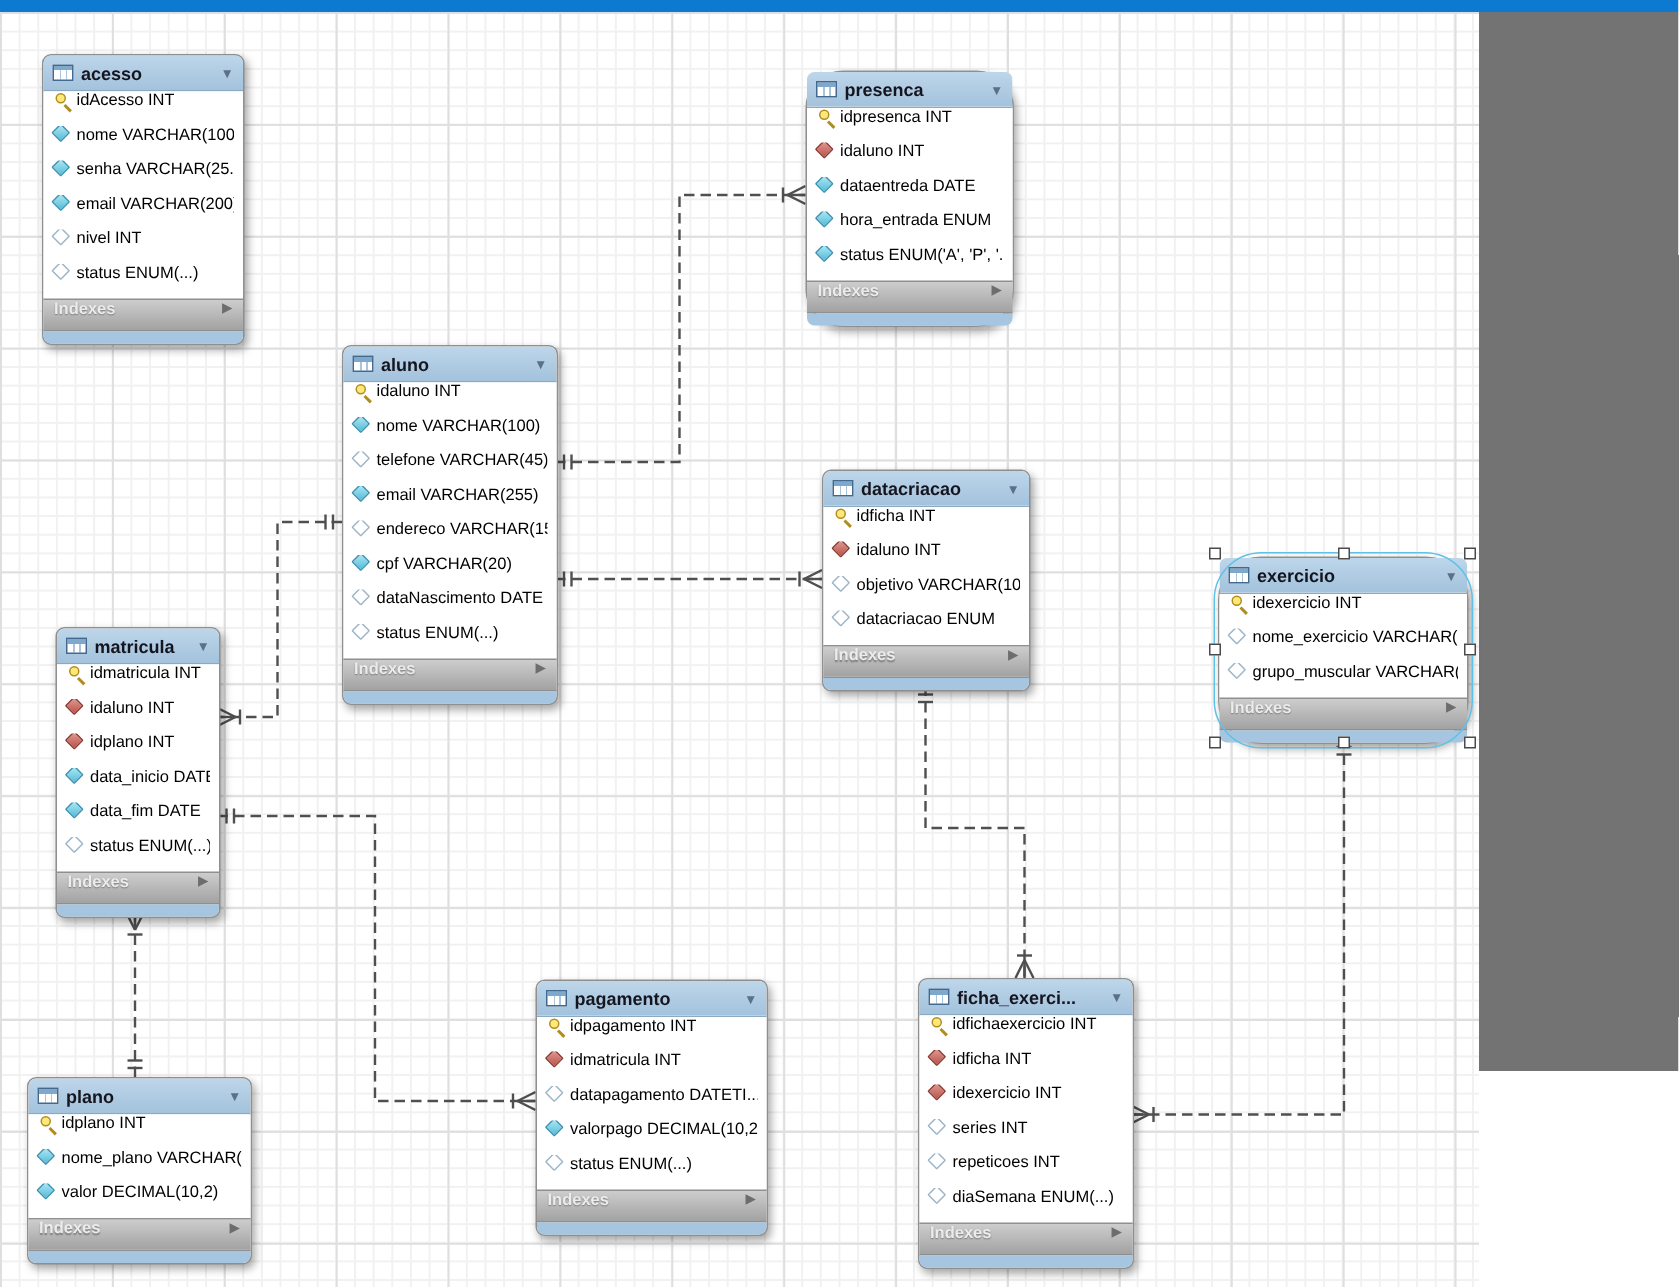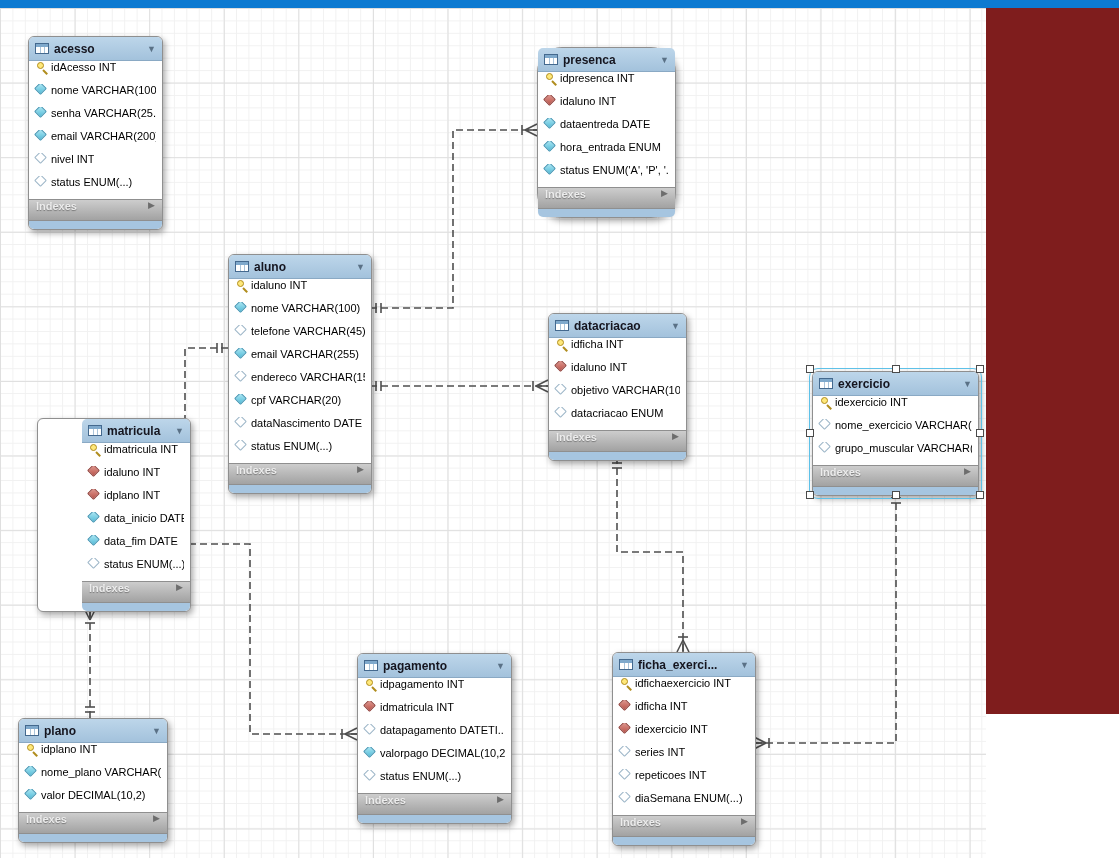--- a/index.html
+++ b/index.html
@@ -4,21 +4,21 @@
 <style>
   html,body{margin:0;padding:0;}
   body{
     width:1119px;height:858px;position:relative;overflow:hidden;background:#ffffff;
     font-family:"Liberation Sans","DejaVu Sans",sans-serif;
   }
   .topbar{
     position:absolute;left:0;top:0;width:1119px;height:8px;background:#0d7ad1;z-index:5;
   }
   .canvas{
-    position:absolute;left:0;top:8px;width:1119px;height:706px;background:#7f1d1d;
+    position:absolute;left:0;top:8px;width:1119px;height:706px;background:#737373;
   }
   .grid{
     position:absolute;left:0;top:0;width:986px;height:850px;
     background-color:#ffffff;
     background-image:
       linear-gradient(to right,#dfdfdf 1px,transparent 1px),
       linear-gradient(to bottom,#dfdfdf 1px,transparent 1px),
       linear-gradient(to right,#f1f1f1 1px,transparent 1px),
       linear-gradient(to bottom,#f1f1f1 1px,transparent 1px);
     background-size:74.6px 74.6px,74.6px 74.6px,12.43px 12.43px,12.43px 12.43px;
@@ -221,21 +221,21 @@
             <span class="ic diamond req"></span>
             <span class="ftext">status ENUM('A', 'P', '...</span>
           </div>
         </div>
         <div class="indexes">
           <span>Indexes</span>
           <span class="idx-arrow">▶</span>
         </div>
         <div class="bstrip"></div>
       </div>
-      <div class="table" style="left: 228px; top: 222px; width: 142px; margin-top: 24px;">
+      <div class="table" style="left: 228px; top: 222px; width: 142px;">
         <div class="thead">
           <span class="tbl-icon"></span>
           <span class="ttitle">aluno</span>
           <span class="tarrow">▼</span>
         </div>
         <div class="tbody">
           <div class="frow">
             <span class="ic pk"></span>
             <span class="ftext">idaluno INT</span>
           </div>
@@ -297,21 +297,21 @@
             <span class="ic diamond opt"></span>
             <span class="ftext">datacriacao ENUM</span>
           </div>
         </div>
         <div class="indexes">
           <span>Indexes</span>
           <span class="idx-arrow">▶</span>
         </div>
         <div class="bstrip"></div>
       </div>
-      <div class="table selected" style="left: 812px; top: 363px; width: 165px;">
+      <div class="table selected" style="left: 812px; top: 363px; width: 165px; border-radius: 29px;">
         <div class="thead">
           <span class="tbl-icon"></span>
           <span class="ttitle">exercicio</span>
           <span class="tarrow">▼</span>
         </div>
         <div class="tbody">
           <div class="frow">
             <span class="ic pk"></span>
             <span class="ftext">idexercicio INT</span>
           </div>
@@ -331,21 +331,21 @@
         <div class="bstrip"></div>
         <div class="handle" style="left: -7px; top: -7px;"></div>
         <div class="handle" style="left: 78.5px; top: -7px;"></div>
         <div class="handle" style="left: 163px; top: -7px;"></div>
         <div class="handle" style="left: -7px; top: 56.5px;"></div>
         <div class="handle" style="left: 163px; top: 56.5px;"></div>
         <div class="handle" style="left: -7px; top: 119px;"></div>
         <div class="handle" style="left: 78.5px; top: 119px;"></div>
         <div class="handle" style="left: 163px; top: 119px;"></div>
       </div>
-      <div class="table" style="left: 37px; top: 410px; width: 108px; padding-left: 44px;">
+      <div class="table" style="left: 37px; top: 410px; width: 108px;">
         <div class="thead">
           <span class="tbl-icon"></span>
           <span class="ttitle">matricula</span>
           <span class="tarrow">▼</span>
         </div>
         <div class="tbody">
           <div class="frow">
             <span class="ic pk"></span>
             <span class="ftext">idmatricula INT</span>
           </div>

